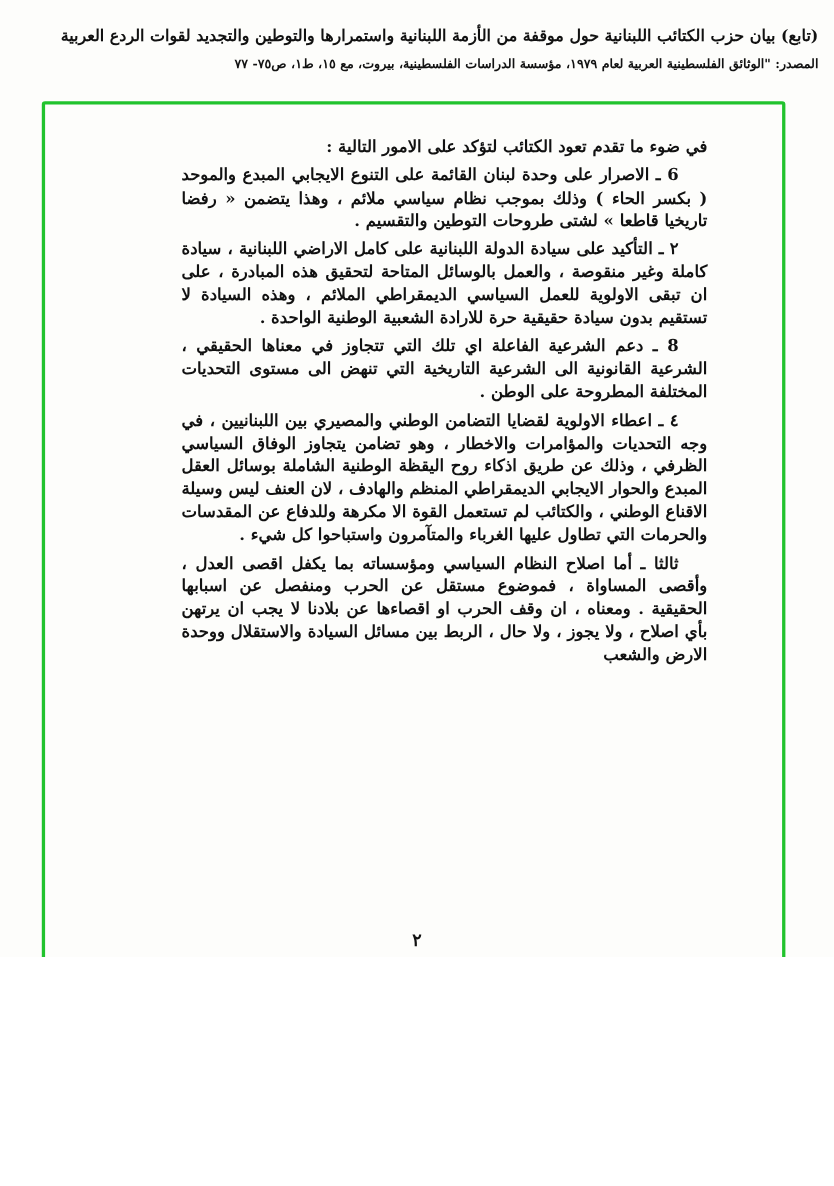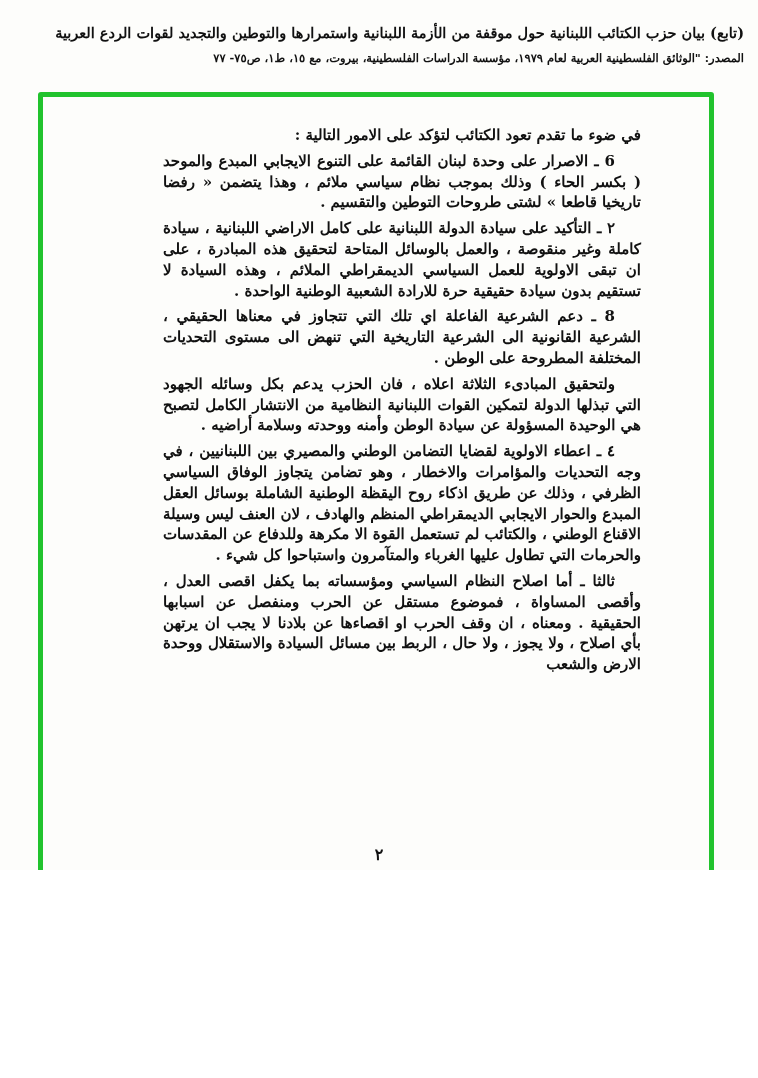--- a/index.html
+++ b/index.html
@@ -36,21 +36,21 @@
     font-weight: bold;
     margin-top: 6px;
     line-height: 1.4;
   }
   .content-frame {
     position: absolute;
     top: 92px;
     left: 38px;
     width: 676px;
     height: 952px;
-    border: 5px solid #15803d;
+    border: 3px solid #15803d;
     border-radius: 3px;
     background: #fdfdfb;
     box-sizing: border-box;
   }
   .text-column {
     position: absolute;
     top: 28px;
     right: 68px;
     width: 478px;
     direction: rtl;
@@ -85,21 +85,20 @@
     <div class="title-line">(تابع)  بيان حزب الكتائب اللبنانية حول موقفة من الأزمة اللبنانية واستمرارها والتوطين والتجديد لقوات الردع العربية</div>
     <div class="source-line">المصدر: "الوثائق الفلسطينية العربية لعام ١٩٧٩،  مؤسسة الدراسات الفلسطينية، بيروت، مع ١٥، ط١، ص٧٥- ٧٧</div>
   </header>
 
   <div class="content-frame" style="border-color: rgb(33, 195, 45);">
     <div class="text-column">
       <p class="no-indent">في ضوء ما تقدم تعود الكتائب لتؤكد على الامور التالية :</p>
       <p>6 ـ الاصرار على وحدة لبنان القائمة على التنوع الايجابي المبدع والموحد ( بكسر الحاء ) وذلك بموجب نظام سياسي ملائم ، وهذا يتضمن « رفضا تاريخيا قاطعا » لشتى طروحات التوطين والتقسيم .</p>
       <p>٢ ـ التأكيد على سيادة الدولة اللبنانية على كامل الاراضي اللبنانية ، سيادة كاملة وغير منقوصة ، والعمل بالوسائل المتاحة لتحقيق هذه المبادرة ، على ان تبقى الاولوية للعمل السياسي الديمقراطي الملائم ، وهذه السيادة لا تستقيم بدون سيادة حقيقية حرة للارادة الشعبية الوطنية الواحدة .</p>
       <p>8 ـ دعم الشرعية الفاعلة اي تلك التي تتجاوز في معناها الحقيقي ، الشرعية القانونية الى الشرعية التاريخية التي تنهض الى مستوى التحديات المختلفة المطروحة على الوطن .</p>
-      <p>ولتحقيق المبادىء الثلاثة اعلاه ، فان الحزب يدعم بكل وسائله الجهود التي تبذلها الدولة لتمكين القوات اللبنانية النظامية من الانتشار الكامل لتصبح هي الوحيدة المسؤولة عن سيادة الوطن وأمنه ووحدته وسلامة أراضيه .</p>
       <p>٤ ـ اعطاء الاولوية لقضايا التضامن الوطني والمصيري بين اللبنانيين ، في وجه التحديات والمؤامرات والاخطار ، وهو تضامن يتجاوز الوفاق السياسي الظرفي ، وذلك عن طريق اذكاء روح اليقظة الوطنية الشاملة بوسائل العقل المبدع والحوار الايجابي الديمقراطي المنظم والهادف ، لان العنف ليس وسيلة الاقناع الوطني ، والكتائب لم تستعمل القوة الا مكرهة وللدفاع عن المقدسات والحرمات التي تطاول عليها الغرباء والمتآمرون واستباحوا كل شيء .</p>
       <p>ثالثا ـ أما اصلاح النظام السياسي ومؤسساته بما يكفل اقصى العدل ، وأقصى المساواة ، فموضوع مستقل عن الحرب ومنفصل عن اسبابها الحقيقية . ومعناه ، ان وقف الحرب او اقصاءها عن بلادنا لا يجب ان يرتهن بأي اصلاح ، ولا يجوز ، ولا حال ، الربط بين مسائل السيادة والاستقلال ووحدة الارض والشعب</p>
     </div>
   </div>
 
   <div class="page-number">٢</div>
 
 </div>
 
 </body></html>

